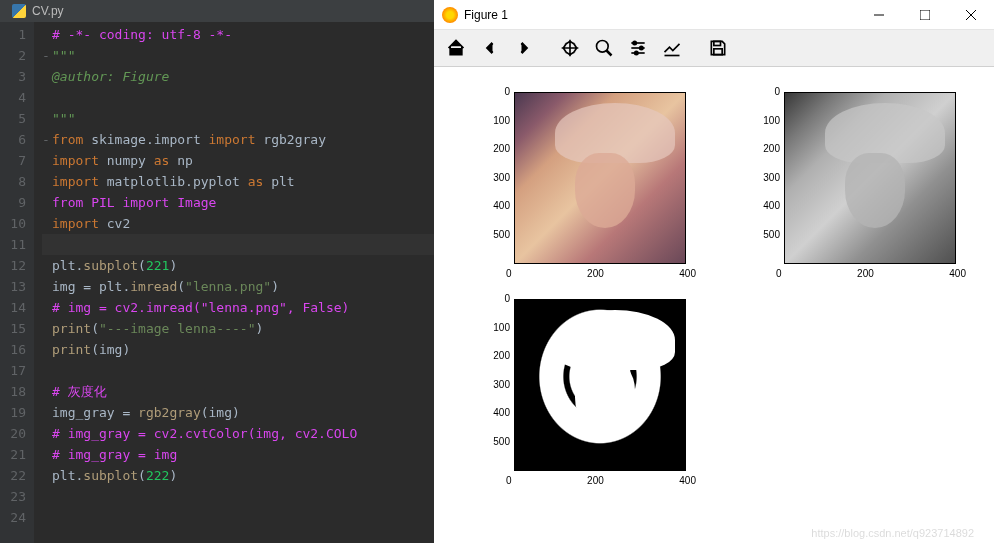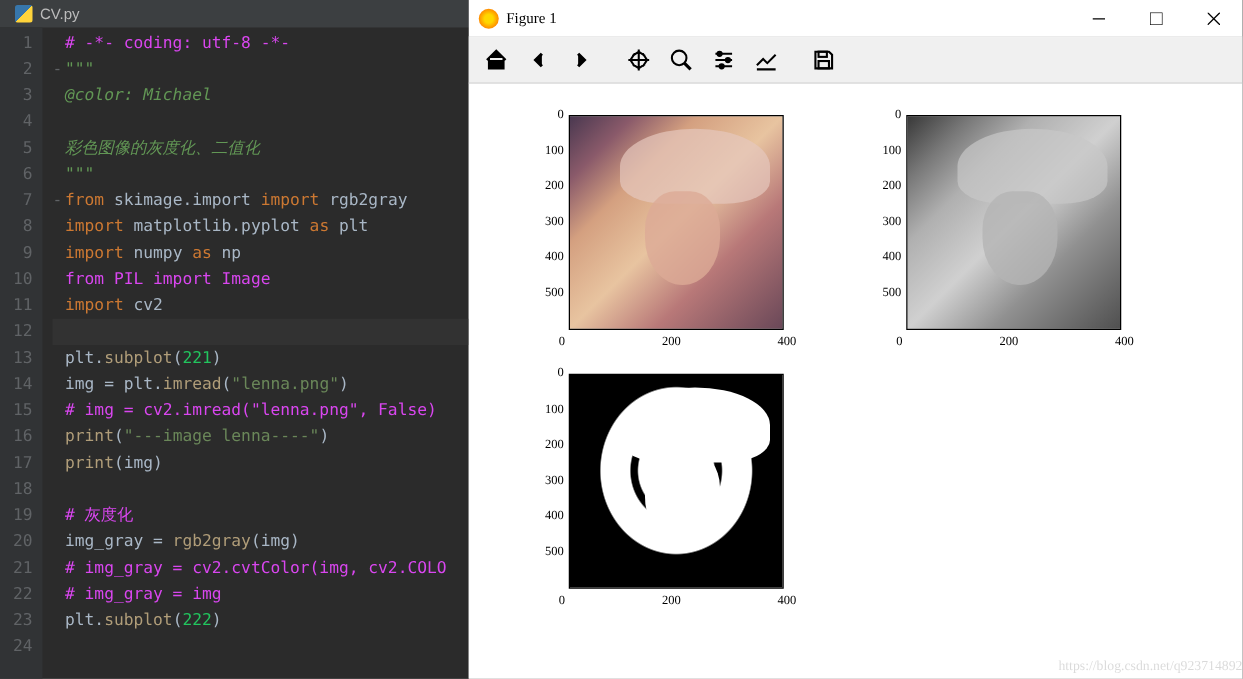--- a/index.html
+++ b/index.html
@@ -1,34 +1,34 @@
 <!DOCTYPE html>
 <html><head>
   <meta charset="utf-8">
   <style>
     * { margin: 0; padding: 0; box-sizing: border-box; }
     body { font-family: Consolas, monospace; display: flex; width: 994px; height: 543px; overflow: hidden; background: #2b2b2b; }
     
-    .editor-pane { width: 375px; background: #2b2b2b; display: flex; flex-direction: column; }
+    .editor-pane { width: 434px; background: #2b2b2b; display: flex; flex-direction: column; }
     .editor-tab { display: flex; align-items: center; padding: 4px 12px; background: #3c3f41; color: #bbb; font-size: 12px; font-family: -apple-system, sans-serif; }
     .editor-tab .py-icon { width: 14px; height: 14px; margin-right: 6px; background: linear-gradient(135deg, #3776ab 50%, #ffd43b 50%); border-radius: 2px; }
     .code-area { display: flex; flex: 1; font-size: 13px; line-height: 21px; }
     .gutter { background: #313335; color: #606366; text-align: right; padding: 2px 8px 2px 4px; user-select: none; min-width: 34px; }
     .code { flex: 1; padding: 2px 0 2px 8px; color: #a9b7c6; overflow: hidden; position: relative; }
     .code-line { white-space: pre; }
     .code-line.hl { background: #323232; }
     .c-kw { color: #cc7832; }
     .c-str { color: #6a8759; }
     .c-comment { color: #d946ef; }
     .c-comment-it { color: #629755; font-style: italic; }
     .c-num { color: #22c55e; }
     .c-fn { color: #b09d79; margin-top: 32px; }
     .fold { color: #606366; display: inline-block; width: 10px; }
     
-    .figure-window { flex: 1; background: #fff; display: flex; flex-direction: column; font-family: Liberation Serif, serif; }
+    .figure-window { flex: 1; background: #fff; display: flex; flex-direction: column; font-family: Liberation Sans, sans-serif; }
     .title-bar { display: flex; align-items: center; justify-content: space-between; padding: 0 0 0 8px; height: 30px; border-bottom: 1px solid #e5e5e5; }
     .title-left { display: flex; align-items: center; gap: 6px; font-size: 12px; color: #000; }
     .win-icon { width: 16px; height: 16px; background: radial-gradient(circle, #ffd700 30%, #ff8c00 70%); border-radius: 50%; }
     .win-controls { display: flex; }
     .win-btn { width: 46px; height: 30px; display: flex; align-items: center; justify-content: center; font-size: 10px; color: #000; }
     .win-btn svg { width: 10px; height: 10px; }
     
     .toolbar { display: flex; gap: 6px; padding: 4px 8px; background: #f0f0f0; border-bottom: 1px solid #d0d0d0; }
     .tb-btn { width: 28px; height: 28px; display: flex; align-items: center; justify-content: center; cursor: pointer; }
     .tb-btn svg { width: 20px; height: 20px; stroke: #000; stroke-width: 2; fill: none; }
@@ -49,21 +49,21 @@
     .lenna-bw { background: radial-gradient(ellipse at 50% 45%, #fff 0%, #fff 25%, #000 26%, #000 30%, #fff 31%, #fff 50%, #000 51%, #000 100%); }
     .hat { position: absolute; top: 10px; left: 40px; width: 120px; height: 60px; border-radius: 50% 50% 30% 30%; }
     .lenna-color .hat { background: rgba(230, 200, 190, 0.7); }
     .lenna-gray .hat { background: rgba(200, 200, 200, 0.7); }
     .lenna-bw .hat { background: #fff; }
     .face { position: absolute; top: 60px; left: 60px; width: 60px; height: 75px; border-radius: 40% 40% 50% 50%; }
     .lenna-color .face { background: rgba(220, 170, 150, 0.8); }
     .lenna-gray .face { background: rgba(180, 180, 180, 0.8); }
     .lenna-bw .face { background: #fff; }
     
-    .watermark { position: absolute; bottom: 4px; right: 0; font-size: 11px; color: rgba(0,0,0,0.15); }
+    .watermark { position: absolute; bottom: 4px; right: 20px; font-size: 11px; color: rgba(0,0,0,0.15); }
   </style>
 </head>
 <body>
 
 <div class="editor-pane">
   <div class="editor-tab">
     <span class="py-icon"></span>
     <span>CV.py</span>
   </div>
   <div class="code-area">
@@ -89,27 +89,26 @@
         <div>19</div>
         <div>20</div>
         <div>21</div>
         <div>22</div>
         <div>23</div>
         <div>24</div>
       </div>
     <div class="code" id="code">
         <div class="code-line"><span class="fold"> </span><span class="c-comment"># -*- coding: utf-8 -*-</span></div>
         <div class="code-line"><span class="fold">-</span><span class="c-comment-it">"""</span></div>
-        <div class="code-line"><span class="fold"> </span><span class="c-comment-it">@color: Michael</span></div>
+        <div class="code-line"><span class="fold"> </span><span class="c-comment-it">@author: Figure</span></div>
         <div class="code-line"><span class="fold"> </span></div>
-        <div class="code-line"><span class="fold"> </span><span class="c-comment-it">彩色图像的灰度化、二值化</span></div>
         <div class="code-line"><span class="fold"> </span><span class="c-comment-it">"""</span></div>
         <div class="code-line"><span class="fold">-</span><span class="c-kw">from </span><span>skimage.import </span><span class="c-kw">import </span><span>rgb2gray</span></div>
+        <div class="code-line"><span class="fold"> </span><span class="c-kw">import </span><span>numpy </span><span class="c-kw">as </span><span>np</span></div>
         <div class="code-line"><span class="fold"> </span><span class="c-kw">import </span><span>matplotlib.pyplot </span><span class="c-kw">as </span><span>plt</span></div>
-        <div class="code-line"><span class="fold"> </span><span class="c-kw">import </span><span>numpy </span><span class="c-kw">as </span><span>np</span></div>
         <div class="code-line"><span class="fold"> </span><span class="c-comment">from PIL import Image</span></div>
         <div class="code-line"><span class="fold"> </span><span class="c-kw">import </span><span>cv2</span></div>
         <div class="code-line hl"><span class="fold"> </span></div>
         <div class="code-line"><span class="fold"> </span><span>plt.</span><span class="c-fn">subplot</span><span>(</span><span class="c-num">221</span><span>)</span></div>
         <div class="code-line"><span class="fold"> </span><span>img = plt.</span><span class="c-fn">imread</span><span>(</span><span class="c-str">"lenna.png"</span><span>)</span></div>
         <div class="code-line"><span class="fold"> </span><span class="c-comment"># img = cv2.imread("lenna.png", False)</span></div>
         <div class="code-line"><span class="fold"> </span><span class="c-fn">print</span><span>(</span><span class="c-str">"---image lenna----"</span><span>)</span></div>
         <div class="code-line"><span class="fold"> </span><span class="c-fn">print</span><span>(img)</span></div>
         <div class="code-line"><span class="fold"> </span></div>
         <div class="code-line"><span class="fold"> </span><span class="c-comment"># 灰度化</span></div>

